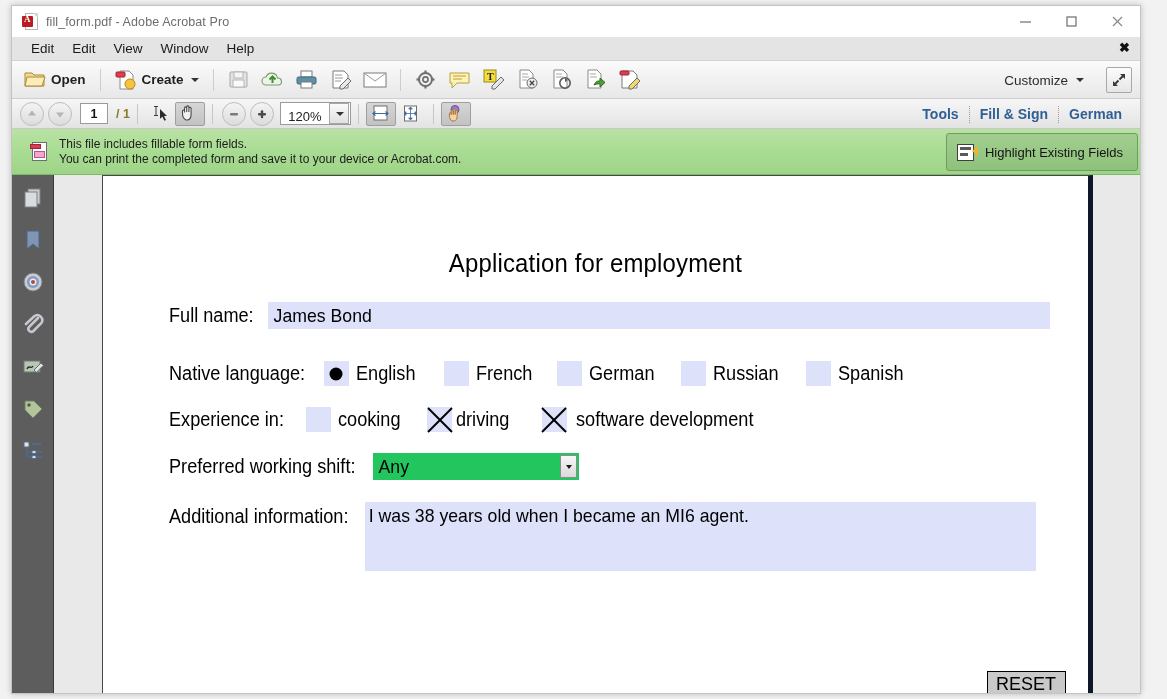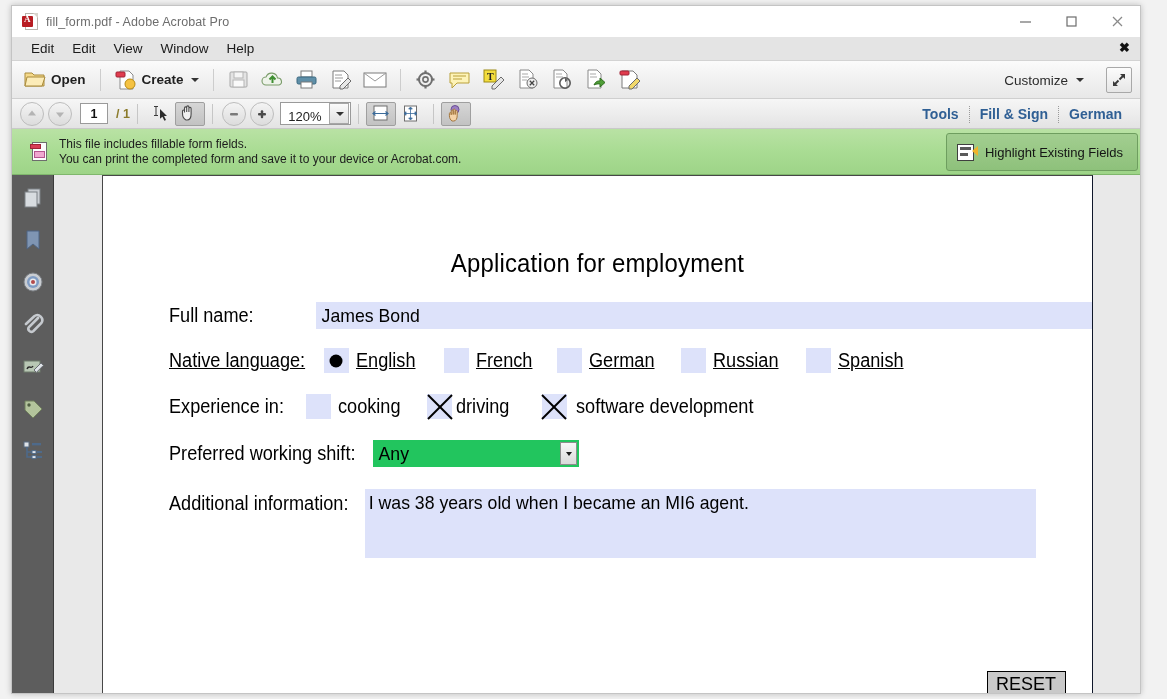--- a/index.html
+++ b/index.html
@@ -269,21 +269,21 @@
     background: #e9e9e9;
     display: flex; justify-content: center;
   }
   .page {
     background: #ffffff;
     width: 991px;
     margin-left: 0;
     position: relative;
     border-left: 1px solid #474747;
     border-top: 1px solid #474747;
-    border-right: 1px solid #0f172a;
+    border-right: 5px solid #0f172a;
   }
 
   
   .pdf {
     position: relative;
     font-family: "Liberation Sans", sans-serif;
     color: #000;
   }
   .pdf-title {
     text-align: center;
@@ -674,28 +674,28 @@
           </svg>
         </div>
       </div>
 
       <div class="docpane">
         <div class="page">
           <div class="pdf">
 
             <div class="pdf-title">Application for employment</div>
 
-            <div class="row" style="margin-top:23px;gap:48px;">
+            <div class="row" style="margin-top:23px;">
               <div class="lbl">Full name:</div>
               <div class="fld" style="width:782px;height:27px;margin-left:8px;">
                 <span class="fld-text">James Bond</span>
               </div>
             </div>
 
-            <div class="row" style="margin-top:19px;text-decoration:underline;">
+            <div class="row" style="margin-top:32px;">
               <div class="lbl">Native language:</div>
               <div class="chk" style="margin-left:9px;">
                 <span class="radio-dot"></span>
               </div>
               <span class="opt-label">English</span>
               <div class="chk" style="margin-left:24px;"></div>
               <span class="opt-label">French</span>
               <div class="chk" style="margin-left:20px;"></div>
               <span class="opt-label">German</span>
               <div class="chk" style="margin-left:22px;"></div>

